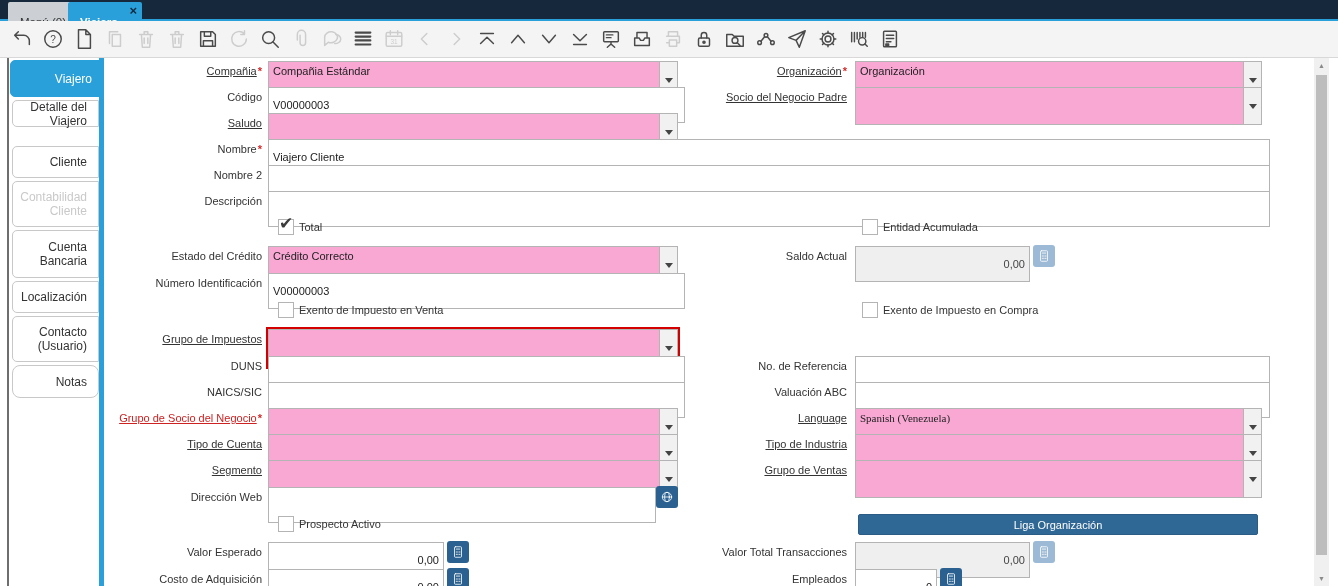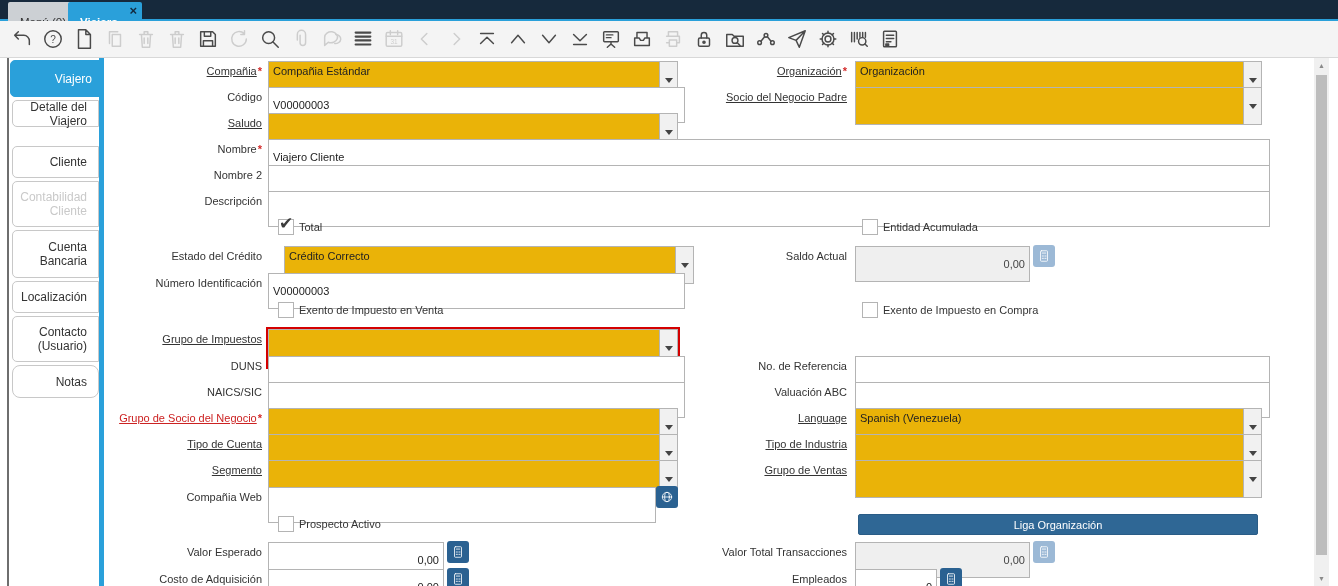--- a/index.html
+++ b/index.html
@@ -37,21 +37,21 @@
   .lbl-l{left:40px;width:222px;}
   .lbl-r{left:625px;width:222px;}
   .und span:first-child{text-decoration:underline;}
   .lbl-red{color:#cc2222;}
   .lbl-red span:first-child{text-decoration:underline;}
   .req{color:#d42a2a;font-weight:bold;margin-left:1px;}
   .fld{position:absolute;height:36px;border:1px solid #b4b4b4;background:#fff;font-size:11px;
        font-family:"Liberation Sans",sans-serif;color:#222;padding:0 4px;box-sizing:border-box;}
   .num{text-align:right;}
   .ro{background:#efefef;color:#444;}
-  .combo{position:absolute;height:38px;border:1px solid #b4b4b4;background:#eab308;display:flex;box-sizing:border-box;}
+  .combo{position:absolute;height:38px;border:1px solid #b4b4b4;background:#f9a8d4;display:flex;box-sizing:border-box;}
   .combo-val{flex:1;line-height:19px;padding:0 4px;color:#222;overflow:hidden;white-space:nowrap;}
   .combo-btn{width:17px;background:#f1f1f1;border-left:1px solid #b4b4b4;display:flex;align-items:center;justify-content:center;cursor:pointer;}
   .combo-btn::after{content:"";border:4px solid transparent;border-top:5px solid #444;margin-top:5px;}
   .redfocus{outline:2px solid #d40000;}
   .chk{position:absolute;width:16px;height:16px;border:1px solid #b4b4b4;background:#fff;box-sizing:border-box;cursor:pointer;}
   .chkmark{position:absolute;left:0px;top:-7px;font-size:17px;color:#3c3c3c;}
   .chklbl{position:absolute;height:18px;line-height:18px;color:#333;white-space:nowrap;}
   .cbtn{position:absolute;width:22px;height:22px;background:#2a6191;border:none;border-radius:3px;
         display:flex;align-items:center;justify-content:center;cursor:pointer;padding:0;}
   .cbtn svg{width:14px;height:14px;stroke:#fff;fill:none;stroke-width:1.4;stroke-linecap:round;}
@@ -287,21 +287,21 @@
 <input class="fld" style="left: 268px; top: 191px; width: 1002px;" value="">
 
 <span class="chk" style="left:278px;top:219px;">
     <span class="chkmark">✔</span>
   </span>
 <span class="chklbl" style="left:299px;top:218px;">Total</span>
 <span class="chk" style="left:862px;top:219px;"></span>
 <span class="chklbl" style="left:883px;top:218px;">Entidad Acumulada</span>
 
 <div class="lbl lbl-l" style="top:246px;"><span>Estado del Crédito</span></div>
-<div class="combo" style="left:284px;top:246px;width:410px;">
+<div class="combo" style="left:268px;top:246px;width:410px;">
     <span class="combo-val">Crédito Correcto</span>
     <span class="combo-btn"></span>
   </div>
 <div class="lbl lbl-r" style="top:246px;"><span>Saldo Actual</span></div>
 <input class="fld num ro" style="left: 855px; top: 246px; width: 175px;" value="0,00">
 <button class="cbtn dis" style="left:1033px;top:245px;">
     <svg viewBox="0 0 24 24">
       <rect x="6" y="3" width="12" height="18" rx="1.5"></rect>
       <path d="M9 7 h6 M9 12 h2 M9 16 h2 M13.5 12 h2 M13.5 16 h2"></path>
     </svg>
@@ -329,21 +329,21 @@
 <input class="fld" style="left: 268px; top: 382px; width: 417px;" value="">
 <div class="lbl lbl-r" style="top:382px;"><span>Valuación ABC</span></div>
 <input class="fld" style="left: 855px; top: 382px; width: 415px;" value="">
 
 <div class="lbl lbl-l lbl-red" style="top:408px;"><span>Grupo de Socio del Negocio</span><span class="req">*</span></div>
 <div class="combo" style="left:268px;top:408px;width:410px;">
     <span class="combo-val"></span>
     <span class="combo-btn"></span>
   </div>
 <div class="lbl lbl-r und" style="top:408px;"><span>Language</span></div>
-<div class="combo" style="left:855px;top:408px;width:407px;">
+<div class="combo" style="left:855px;top:408px;width:407px;font-family:Liberation Serif, serif;">
     <span class="combo-val">Spanish (Venezuela)</span>
     <span class="combo-btn"></span>
   </div>
 
 <div class="lbl lbl-l und" style="top:434px;"><span>Tipo de Cuenta</span></div>
 <div class="combo" style="left:268px;top:434px;width:410px;">
     <span class="combo-val"></span>
     <span class="combo-btn"></span>
   </div>
 <div class="lbl lbl-r und" style="top:434px;"><span>Tipo de Industria</span></div>
@@ -356,21 +356,21 @@
 <div class="combo" style="left:268px;top:460px;width:410px;">
     <span class="combo-val"></span>
     <span class="combo-btn"></span>
   </div>
 <div class="lbl lbl-r und" style="top:460px;"><span>Grupo de Ventas</span></div>
 <div class="combo" style="left:855px;top:460px;width:407px;">
     <span class="combo-val"></span>
     <span class="combo-btn"></span>
   </div>
 
-<div class="lbl lbl-l" style="top:487px;"><span>Compañia Web</span></div>
+<div class="lbl lbl-l" style="top:487px;"><span>Dirección Web</span></div>
 <input class="fld" style="left: 268px; top: 487px; width: 388px;" value="">
 <button class="cbtn" style="left:656px;top:486px;">
     <svg viewBox="0 0 24 24">
       <circle cx="12" cy="12" r="8"></circle>
       <path d="M4 12 h16"></path>
       <ellipse cx="12" cy="12" rx="4" ry="8"></ellipse>
     </svg>
   </button>
 
 <span class="chk" style="left:278px;top:516px;"></span>

